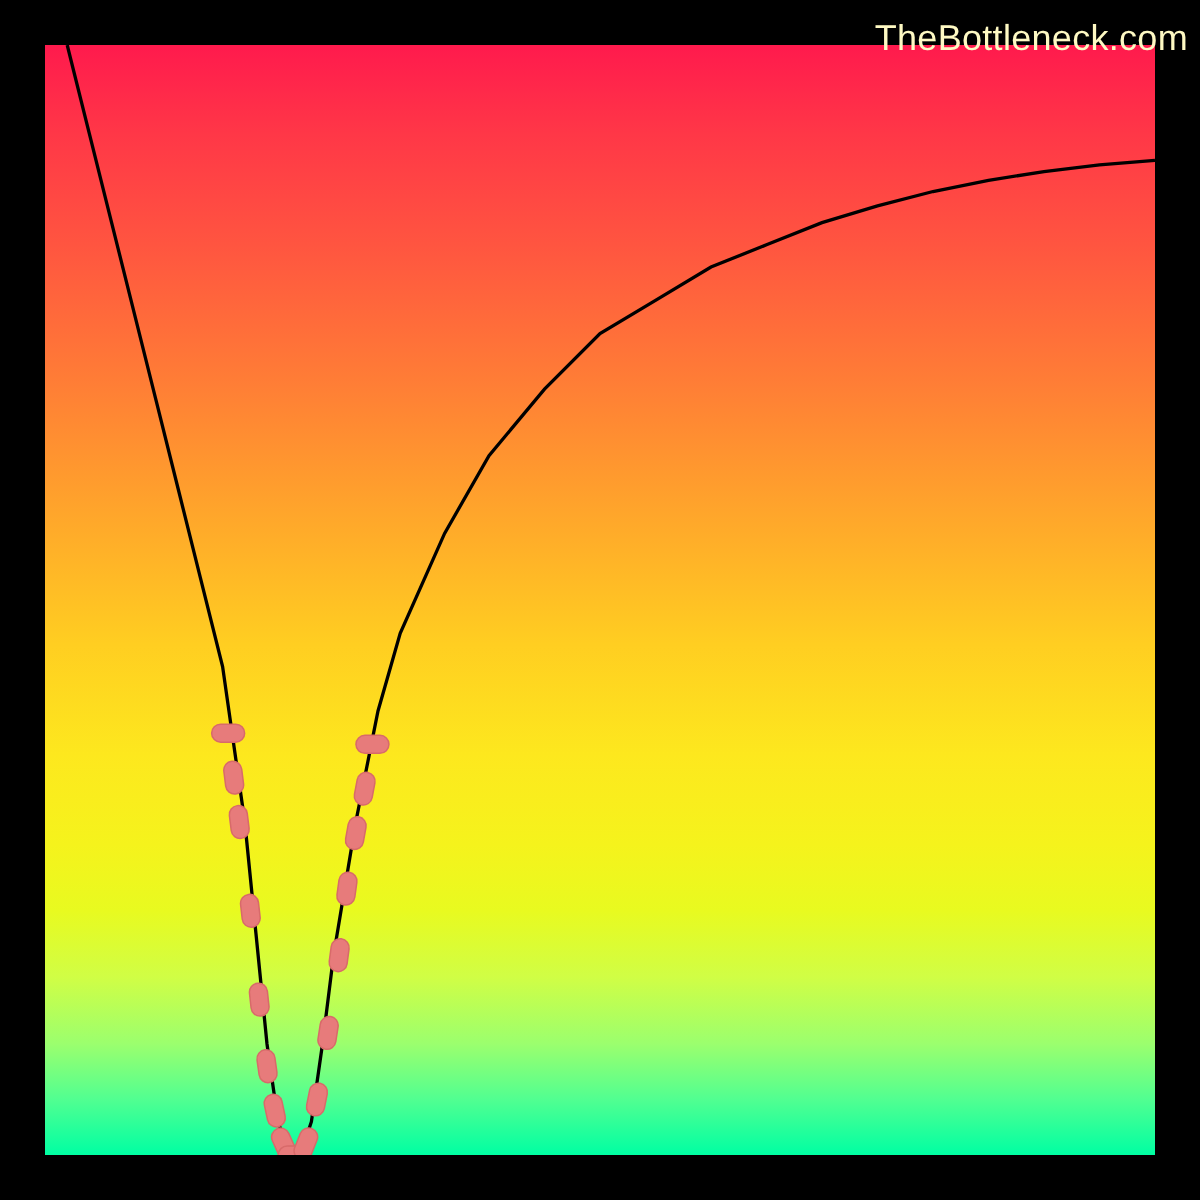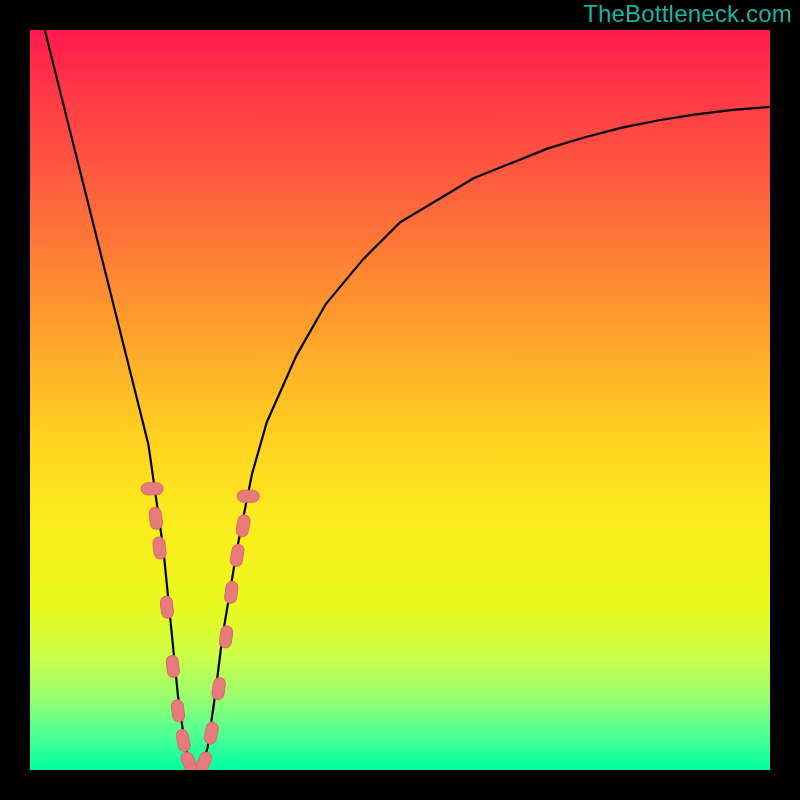--- a/index.html
+++ b/index.html
@@ -41,23 +41,23 @@
   }
   .plot-svg {
     position: absolute;
     left: 0;
     top: 0;
     width: 740px;
     height: 740px;
   }
   .watermark {
     position: absolute;
-    top: 0;
+    top: 12px;
     right: 8px;
-    color: #14b8a6;
+    color: #fef9c3;
     font-size: 24px;
     font-weight: 500;
     letter-spacing: 0.2px;
     user-select: none;
   }
 </style>
 </head>
 <body>
 
 <div class="frame">

